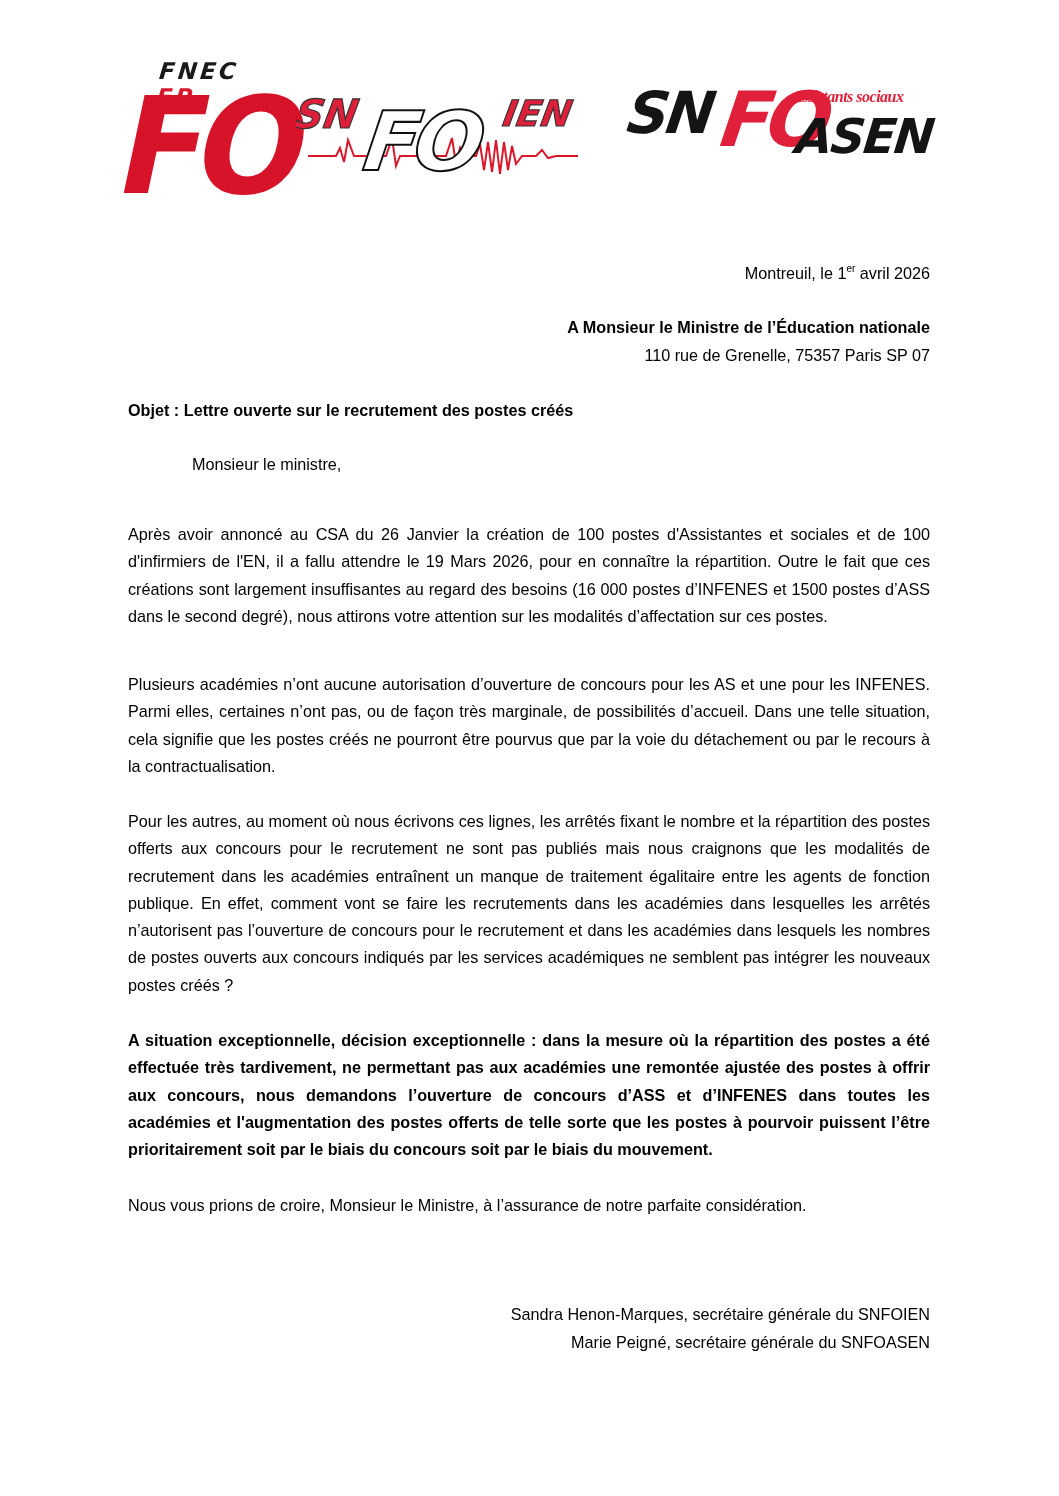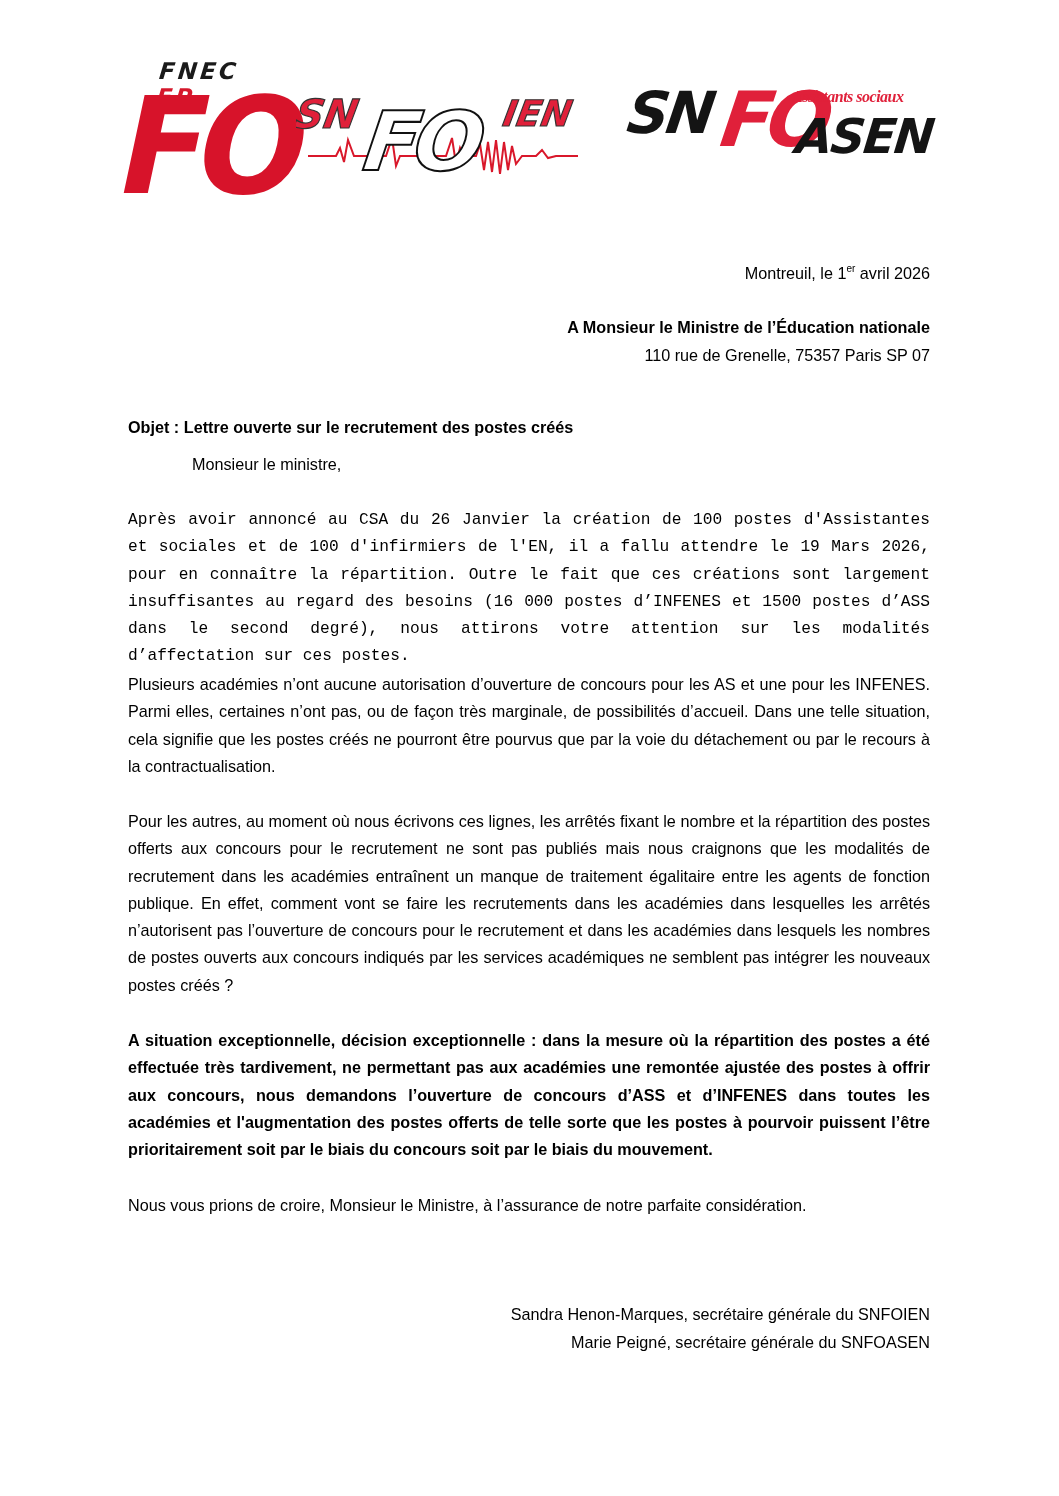--- a/index.html
+++ b/index.html
@@ -31,25 +31,25 @@
     .logo-snfoasen .asen { position: absolute; left: 170px; top: 34px; font-family: "DejaVu Sans", sans-serif; font-weight: bold;
            font-style: italic; font-size: 48px; color: #141414; letter-spacing: -2px; line-height: 1; transform: skewX(-6deg); }
 
     
     .txt { position: absolute; font-family: "Liberation Sans", sans-serif; font-size: 16.2px; line-height: 27.3px; color: #000000; }
     .right { right: 129px; text-align: right; white-space: nowrap; }
     .date { top: 260px; }
     .date sup { font-size: 10px; line-height: 0; vertical-align: 7px; }
     .addressee { top: 314px; font-weight: bold; }
     .address { top: 342px; }
-    .subject { left: 128px; top: 397px; font-weight: bold; white-space: nowrap; margin-top: 17px; }
+    .subject { left: 128px; top: 397px; font-weight: bold; white-space: nowrap; }
     .salutation { left: 192px; top: 451px; white-space: nowrap; }
 
     .para { left: 128px; width: 802px; text-align: justify; }
-    .p1 { top: 507px; font-family: Liberation Mono, monospace; }
+    .p1 { top: 521px; }
     .p2 { top: 671px; }
     .p3 { top: 808px; }
     .p4 { top: 1027px; font-weight: bold; }
     .closing { left: 128px; top: 1192px; white-space: nowrap; }
 
     .sig { right: 129px; text-align: right; white-space: nowrap; }
     .sig1 { top: 1273px; }
     .sig2 { top: 1301px; }
     .sig3 { top: 1329px; }
   </style>

